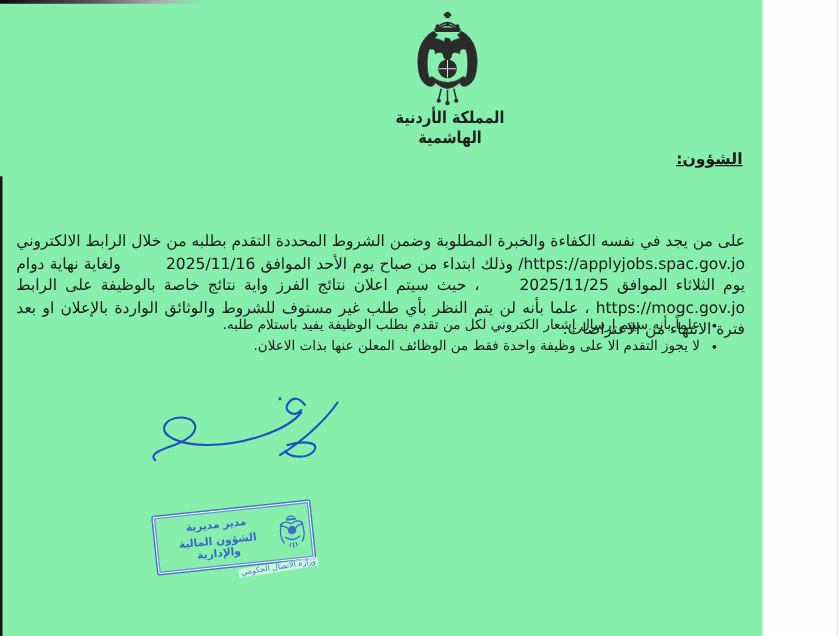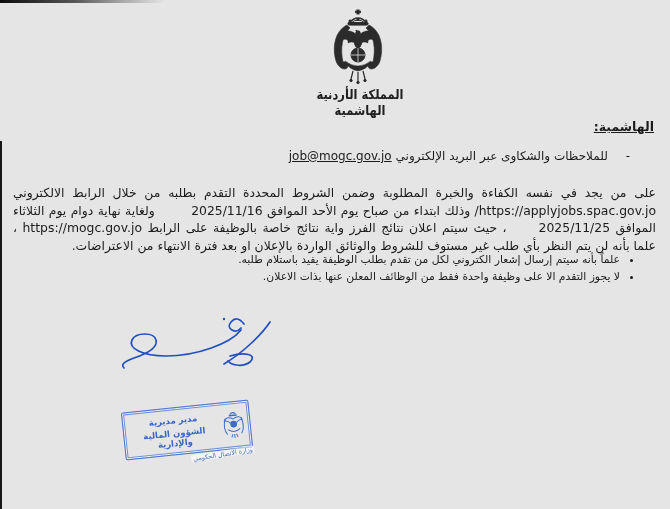--- a/index.html
+++ b/index.html
@@ -3,21 +3,21 @@
 <meta charset="utf-8">
 <style>
   html,body{margin:0;padding:0;}
   body{
     width:670px;height:509px;
     background:#fdfdfd;
     font-family:"DejaVu Sans", sans-serif;
     color:#1e1e1e;
     overflow:hidden;
   }
-  .page{position:relative;width:670px;height:509px;background:#e5e5e5;}
+  .page{position:relative;width:610px;height:509px;background:#86efac;}
 
   
   .scan-top-line{position:absolute;top:0;left:0;width:165px;height:3px;
     background:linear-gradient(90deg,#0c0c0c 0%,#555 45%,#aaa 75%,rgba(255,255,255,0) 100%);}
   .scan-left-line{position:absolute;top:141px;left:0;width:2px;height:368px;background:#171717;}
 
   
   .emblem{position:absolute;left:327px;top:9px;width:62px;height:78px;}
   .country-title{
     position:absolute;left:295px;top:88px;width:130px;
@@ -115,28 +115,22 @@
         <path d="M18,52 Q31,62 44,52 Q41,60 31,62 Q21,60 18,52 Z" stroke-width="0.5"></path>
         <path d="M26,62 L24,70 M31,63 L31,72 M36,62 L38,70" fill="none" stroke-width="1.2"></path>
         <circle cx="24" cy="71.5" r="1.2"></circle>
           <circle cx="31" cy="73.5" r="1.2"></circle>
           <circle cx="38" cy="71.5" r="1.2"></circle>
       </g>
     </svg>
   </div>
   <div class="country-title">المملكة الأردنية الهاشمية</div>
 
-  <div class="notes-heading">الهاشمية:</div>
+  <div class="notes-heading">الشؤون:</div>
 
-  <div class="contact-line">
-    <span class="dash">-</span>
-    <span>للملاحظات والشكاوى عبر البريد الإلكتروني</span>
-    <span> </span>
-    <span class="u" dir="ltr">job@mogc.gov.jo</span>
-  </div>
 
   <div class="paragraph"><span class="run-plain">على من يجد في نفسه الكفاءة والخبرة المطلوبة وضمن الشروط المحددة التقدم بطلبه من خلال الرابط الالكتروني </span><span class="run-link" dir="ltr">/https://applyjobs.spac.gov.jo</span><span class="run-plain"> وذلك ابتداء من صباح يوم الأحد الموافق </span><span class="run-number" dir="ltr">2025/11/16</span><span class="run-plain"> ولغاية نهاية دوام يوم الثلاثاء الموافق </span><span class="run-number" dir="ltr">2025/11/25</span><span class="run-plain">، حيث سيتم اعلان نتائج الفرز واية نتائج خاصة بالوظيفة على الرابط </span><span class="run-url" dir="ltr">https://mogc.gov.jo</span><span class="run-plain"> ، علما بأنه لن يتم النظر بأي طلب غير مستوف للشروط والوثائق الواردة بالإعلان او بعد فترة الانتهاء من الاعتراضات.</span></div>
 
   <ul class="bullet-list">
       <li>علماً بأنه سيتم إرسال إشعار الكتروني لكل من تقدم بطلب الوظيفة يفيد باستلام طلبه.</li>
       <li>لا يجوز التقدم الا على وظيفة واحدة فقط من الوظائف المعلن عنها بذات الاعلان.</li>
     </ul>
 
   <div class="signature">
     <svg viewBox="0 0 180 66" width="180" height="66">

